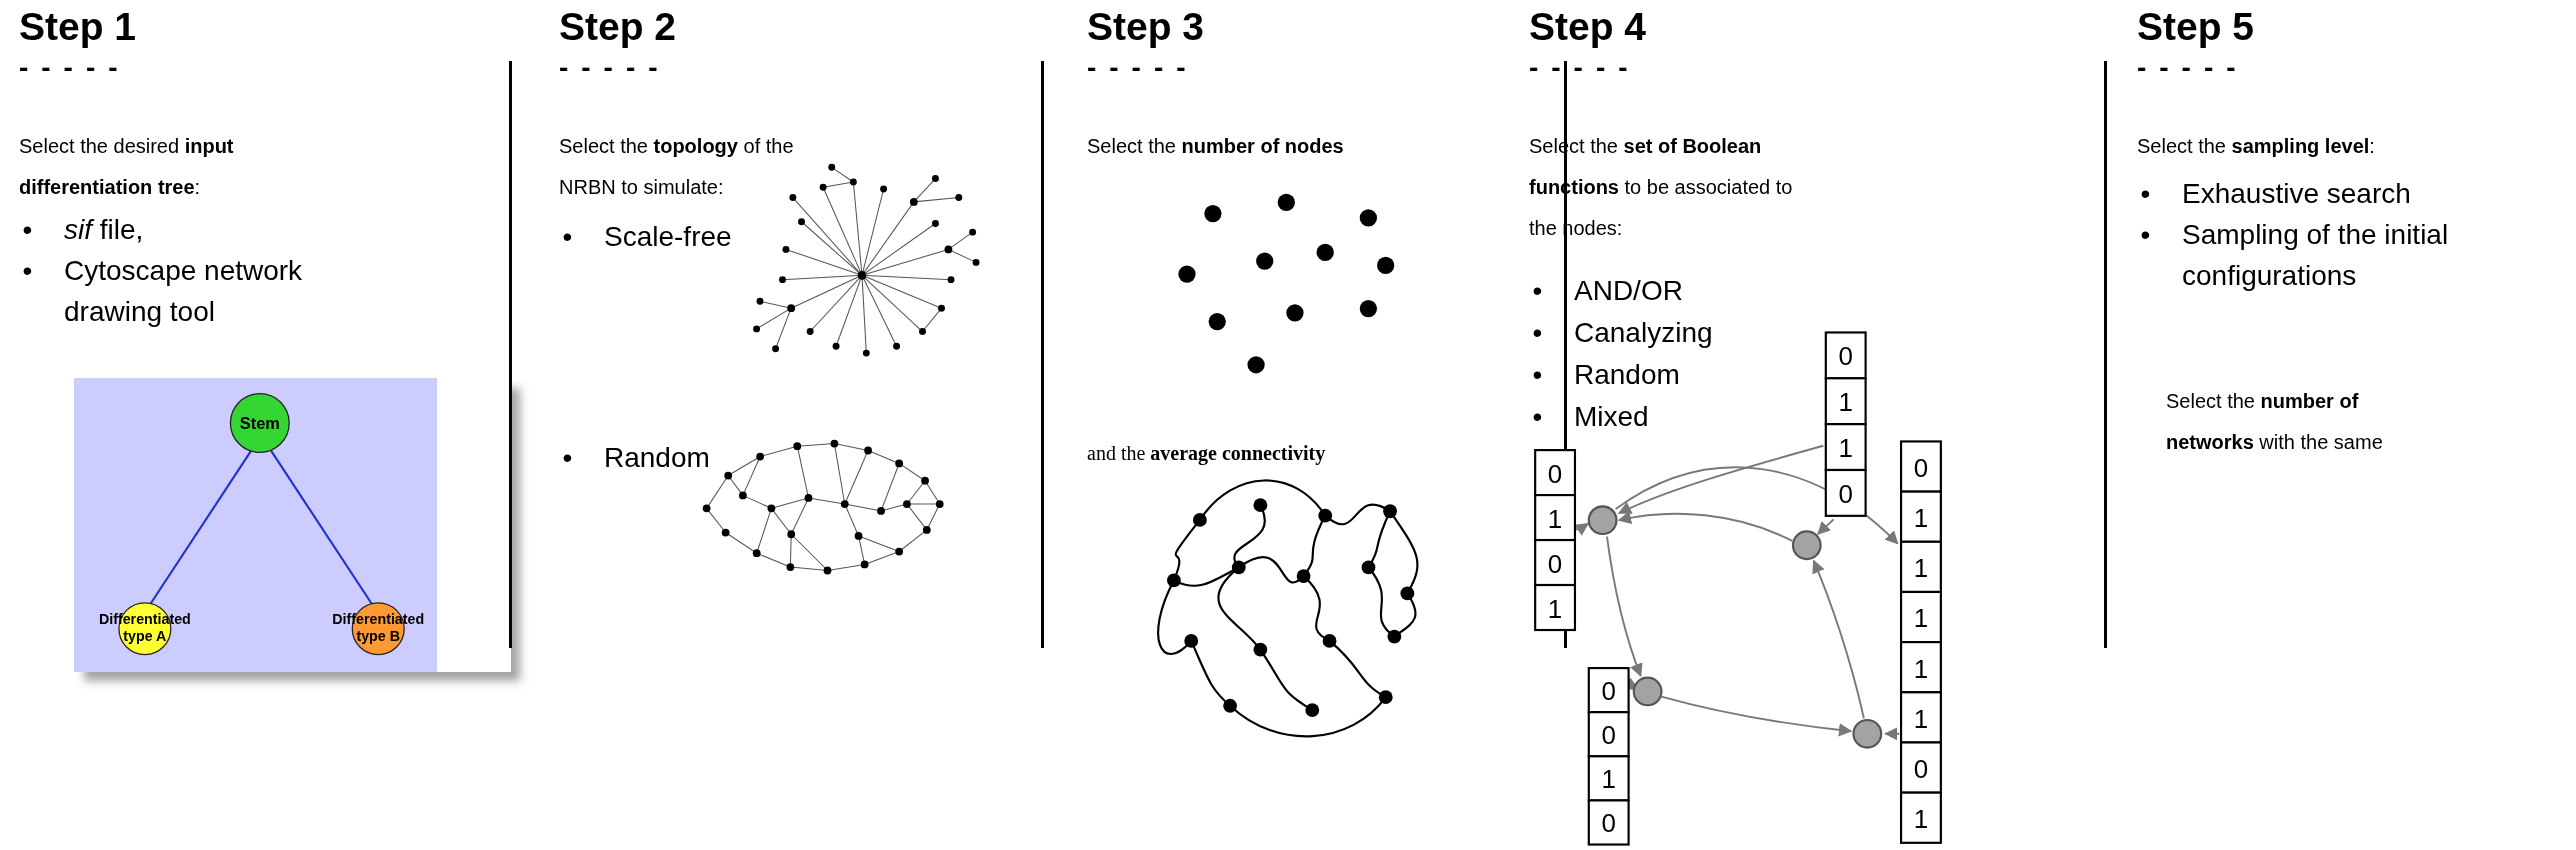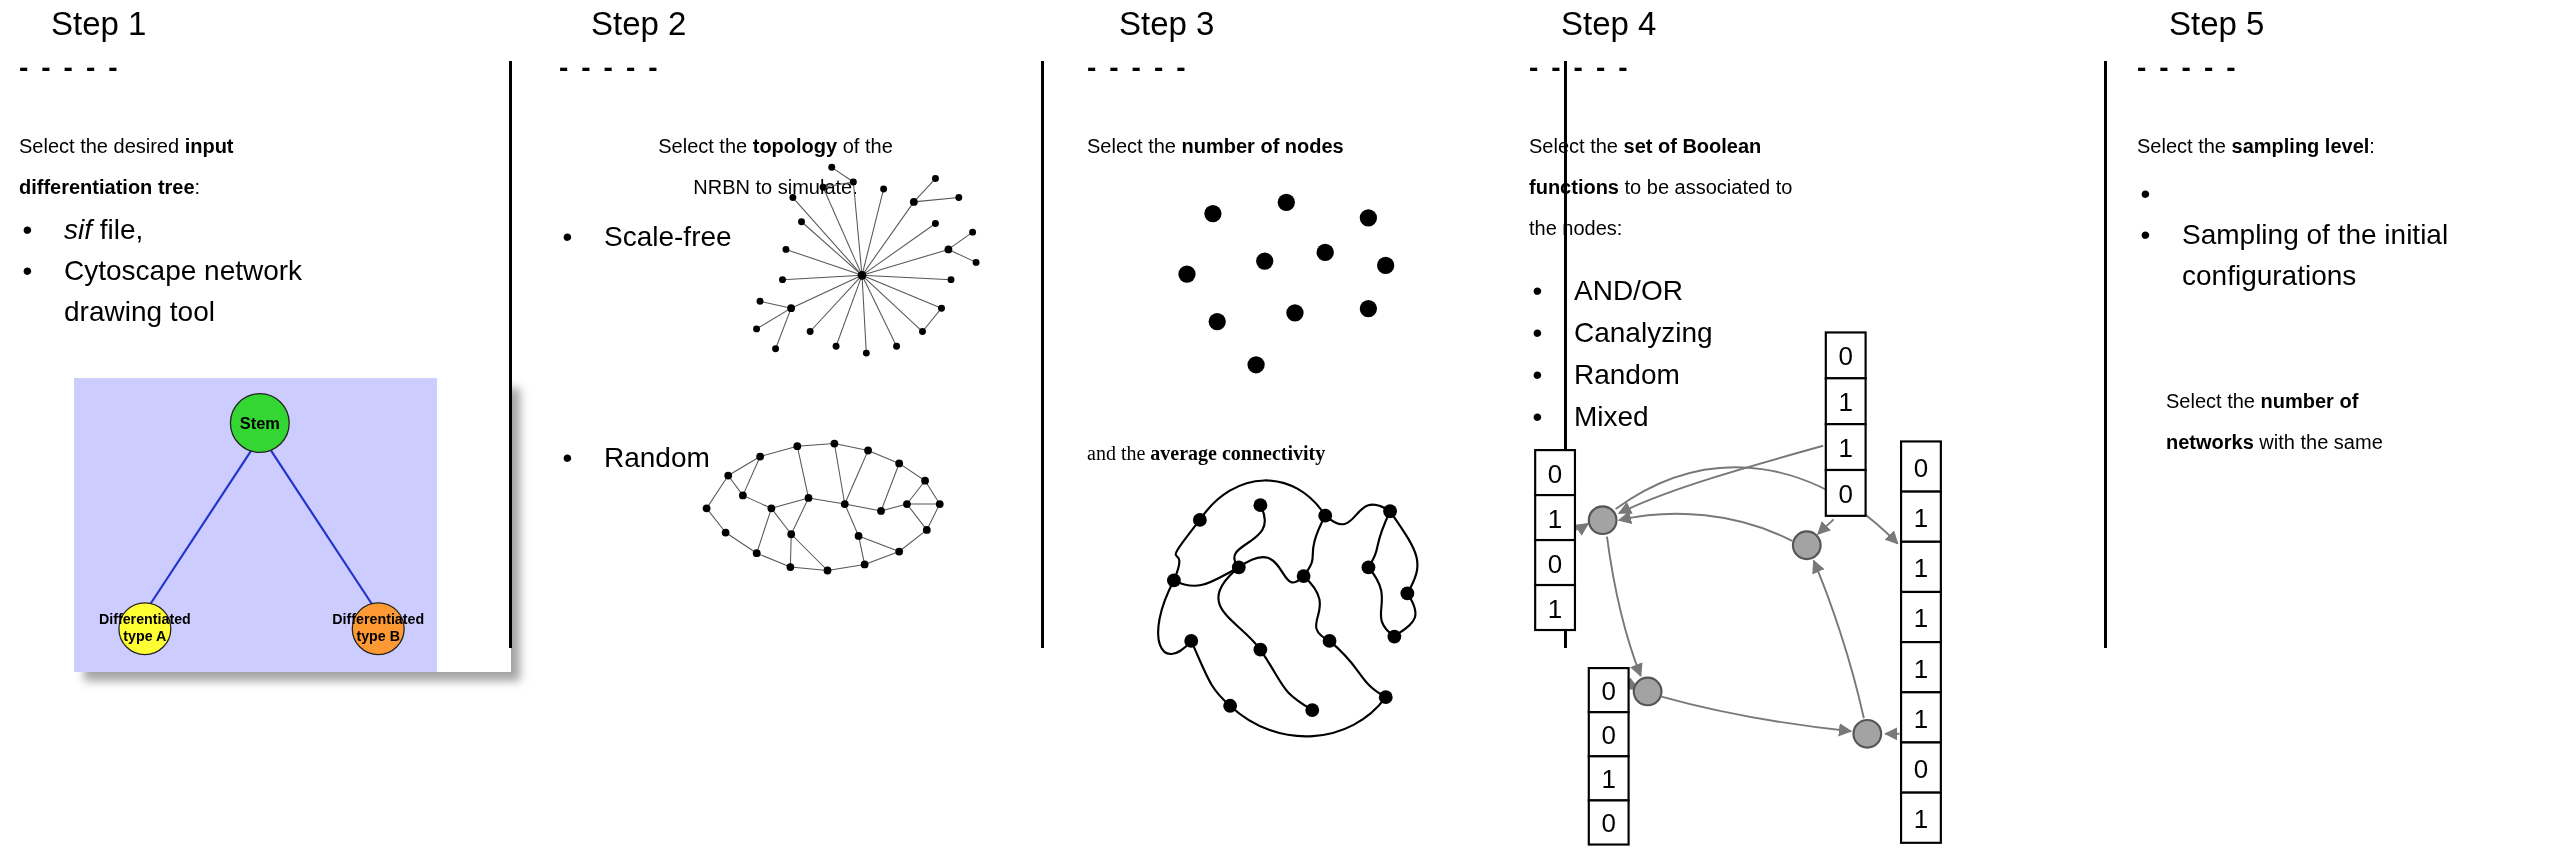--- a/index.html
+++ b/index.html
@@ -1,20 +1,20 @@
 <!DOCTYPE html>
 <html style="font-size:14px"><head>
 <meta charset="utf-8">
 <style>
   * { margin:0; padding:0; box-sizing:border-box; }
   html,body { width:2576px; height:851px; background:#ffffff; }
   body { font-family:"Liberation Sans", sans-serif; color:#000; position:relative; overflow:hidden; }
   .canvas { position:absolute; inset:0; }
   .col { position:absolute; top:0; height:851px; }
-  .step-title { position:absolute; top:5.2px; left:0; font-size:33px; font-weight:normal;margin-left:32px; }
+  .step-title { position:absolute; top:5.2px; left:0; font-size:39px; font-weight:bold; }
   .dashes { position:absolute; top:52px; left:0; font-size:28px; font-weight:bold; letter-spacing:2.6px; white-space:nowrap; }
   .para { position:absolute; font-size:20px; line-height:41px; }
   .para b { font-weight:bold; }
   .blist { position:absolute; list-style:none; font-size:28px; line-height:41px; }
   .blist li { display:flex; align-items:flex-start; }
   .bullet { flex:0 0 45px; width:45px; padding-left:3.5px; }
   .btext { flex:1 1 auto; }
   .vline { position:absolute; top:61px; height:587px; width:2.6px; background:#000; }
   .tree-box { position:absolute; left:55px; top:378px; width:437px; height:294px;
               box-shadow:10.4px 10.4px 8.7px rgba(90,90,90,0.55); }
@@ -62,21 +62,21 @@
         <text class="treelabel" x="352" y="304" font-size="16.5" text-anchor="middle">type B</text>
       </svg>
     </div>
   </section>
 
   <div class="vline" style="left:509px;"></div>
 
   <section class="col" style="left:559px;width:485px;">
     <h2 class="step-title">Step 2</h2>
     <div class="dashes">- - - - -</div>
-    <p class="para" style="left:0;top:126px;width:433px;text-align:center;">
+    <p class="para" style="left:0;top:126px;width:433px;">
       <span>Select the </span><b>topology</b><span> of the</span><br>
       <span>NRBN to simulate:</span>
     </p>
     <ul class="blist" style="left:0;top:216px;width:225px;">
       <li>
         <span class="bullet">•</span>
         <span class="btext">Scale-free</span>
       </li>
     </ul>
     <svg class="figsvg" style="left:182px;top:163px;" width="242" height="229" viewBox="0 0 280 265">
@@ -397,20 +397,21 @@
 
   <section class="col" style="left:2137px;width:437px;">
     <h2 class="step-title">Step 5</h2>
     <div class="dashes">- - - - -</div>
     <p class="para" style="left:0;top:126px;width:437px;">
       <span>Select the </span><b>sampling level</b><span>:</span>
     </p>
     <ul class="blist" style="left:0;top:173px;width:407px;">
       <li>
         <span class="bullet">•</span>
+        <span class="btext">Exhaustive search</span>
       </li>
       <li>
         <span class="bullet">•</span>
         <span class="btext"><span>Sampling of the initial</span><br><span>configurations</span></span>
       </li>
     </ul>
     <p class="para" style="left:0;top:381px;width:437px;margin-left:29px;">
       <span>Select the </span><b>number of</b><br>
       <b>networks</b><span> with the same</span><br>
     </p>

